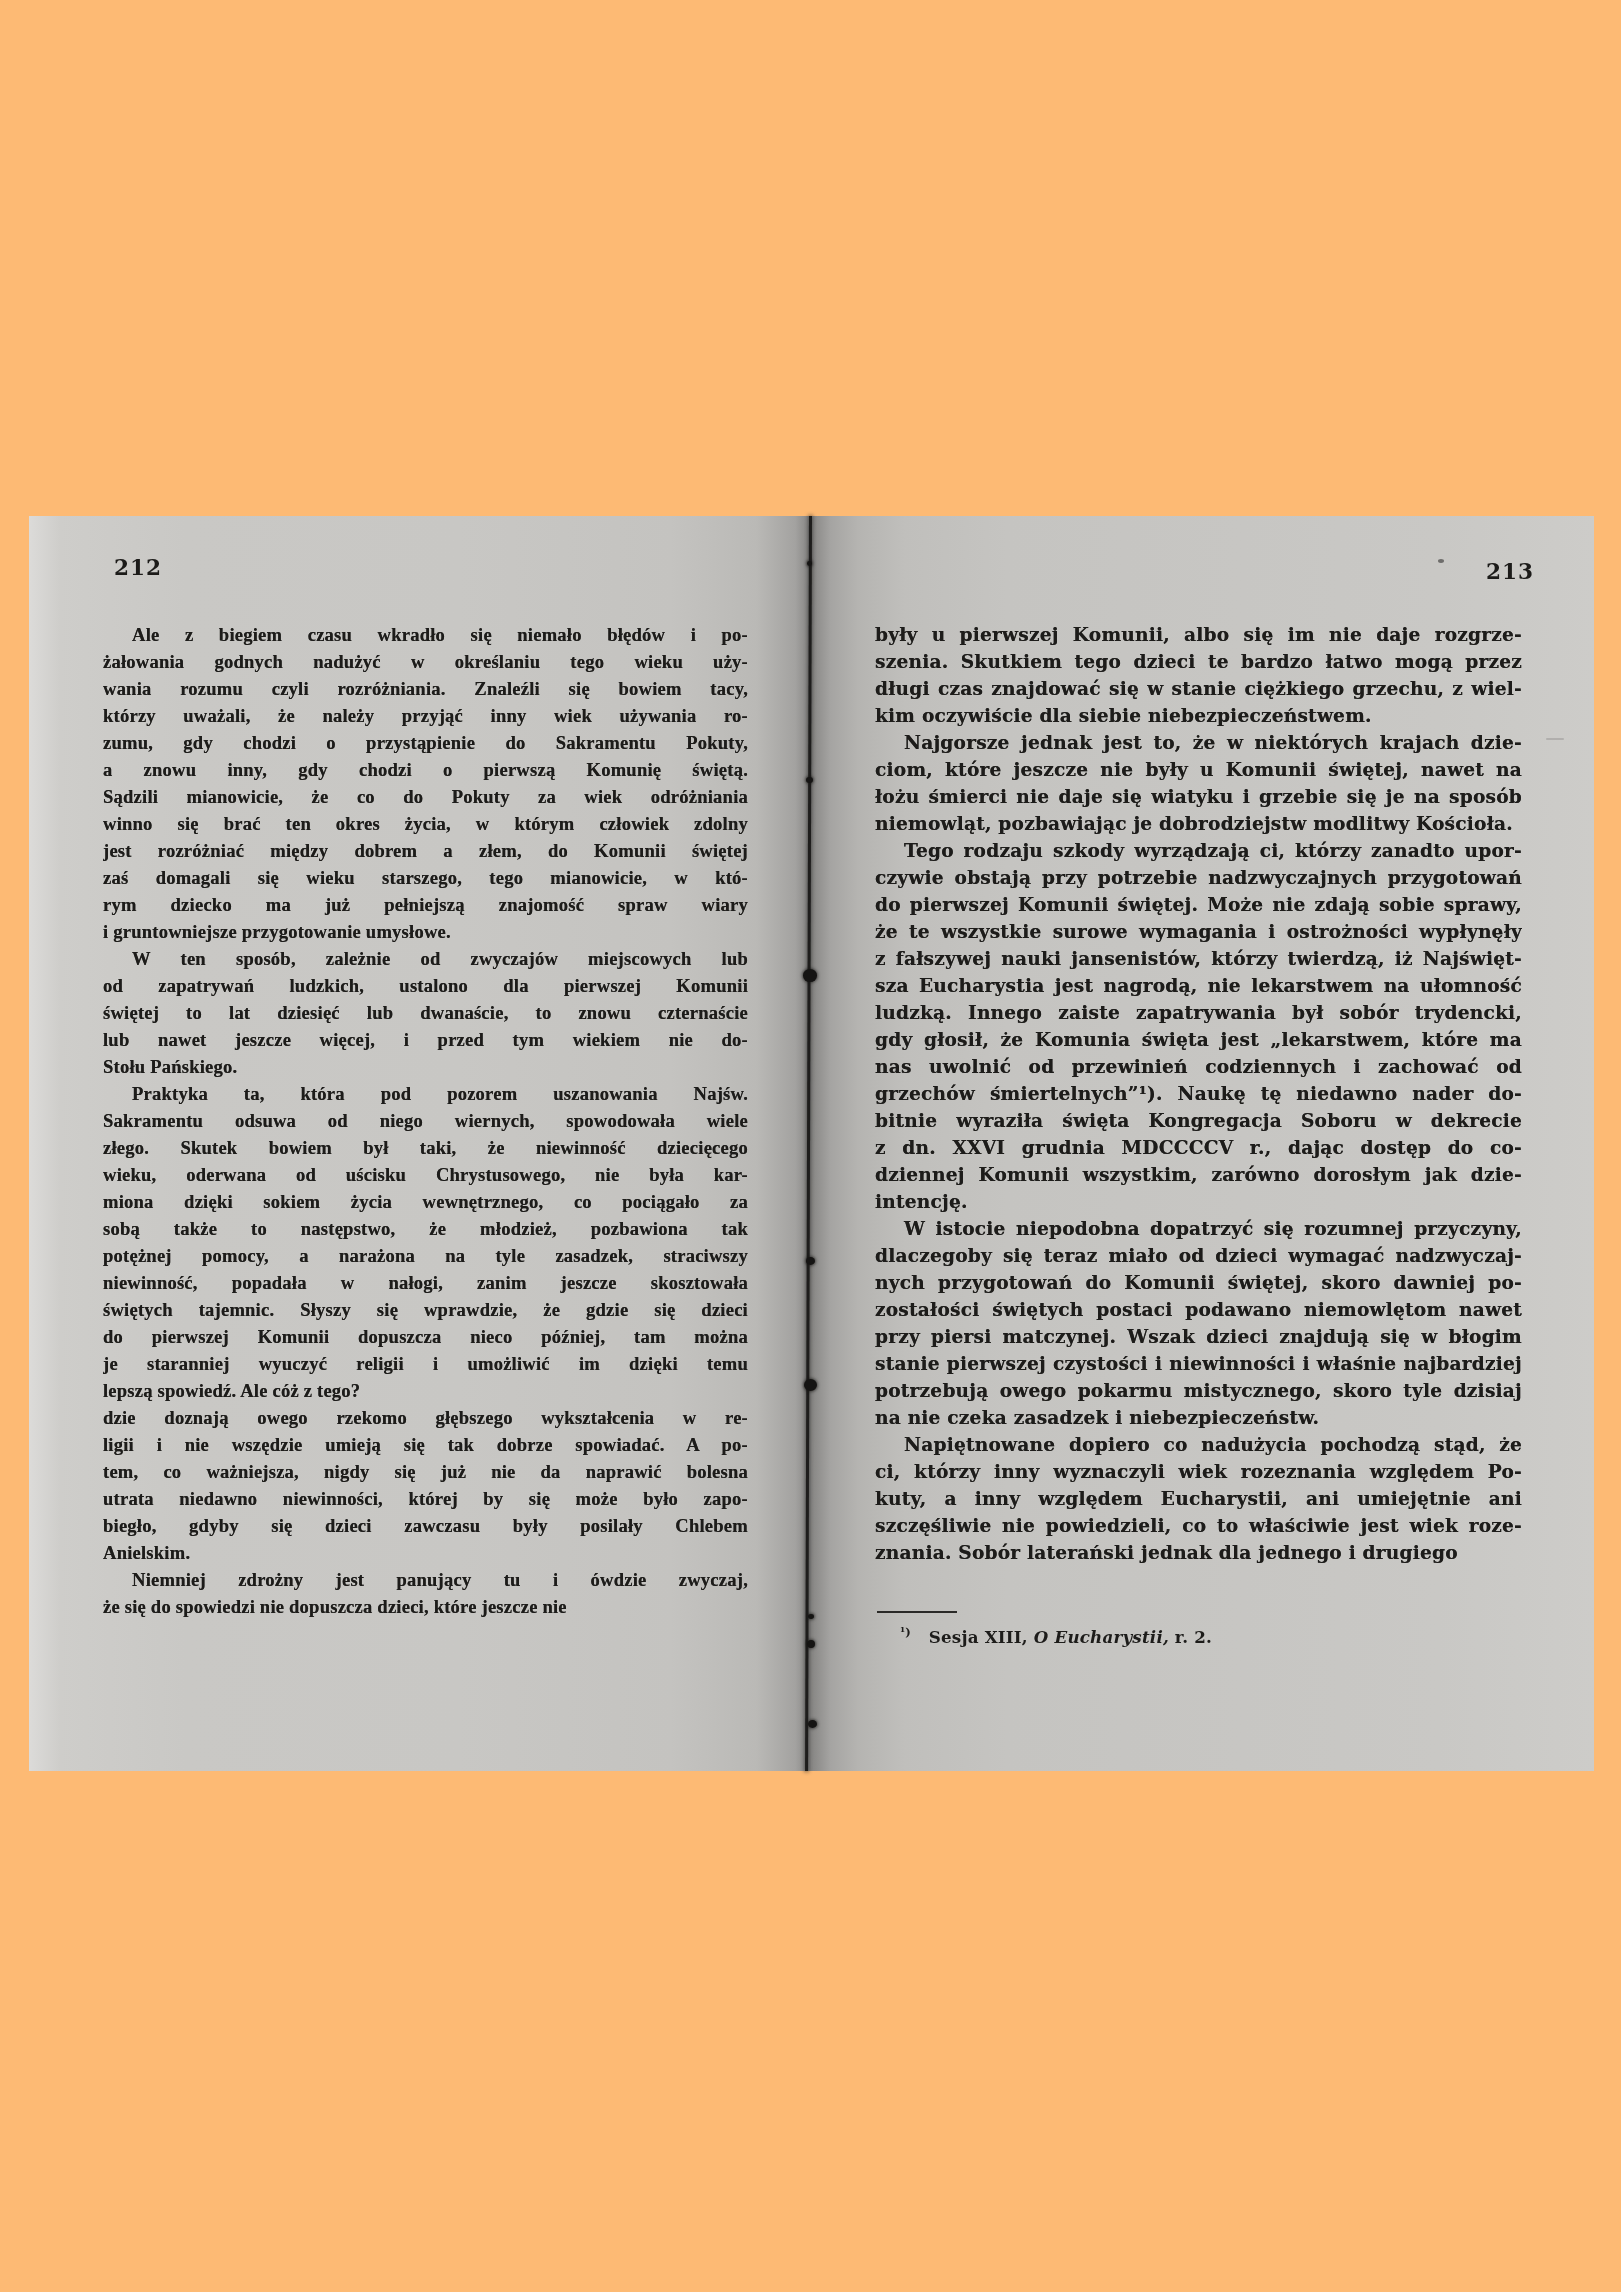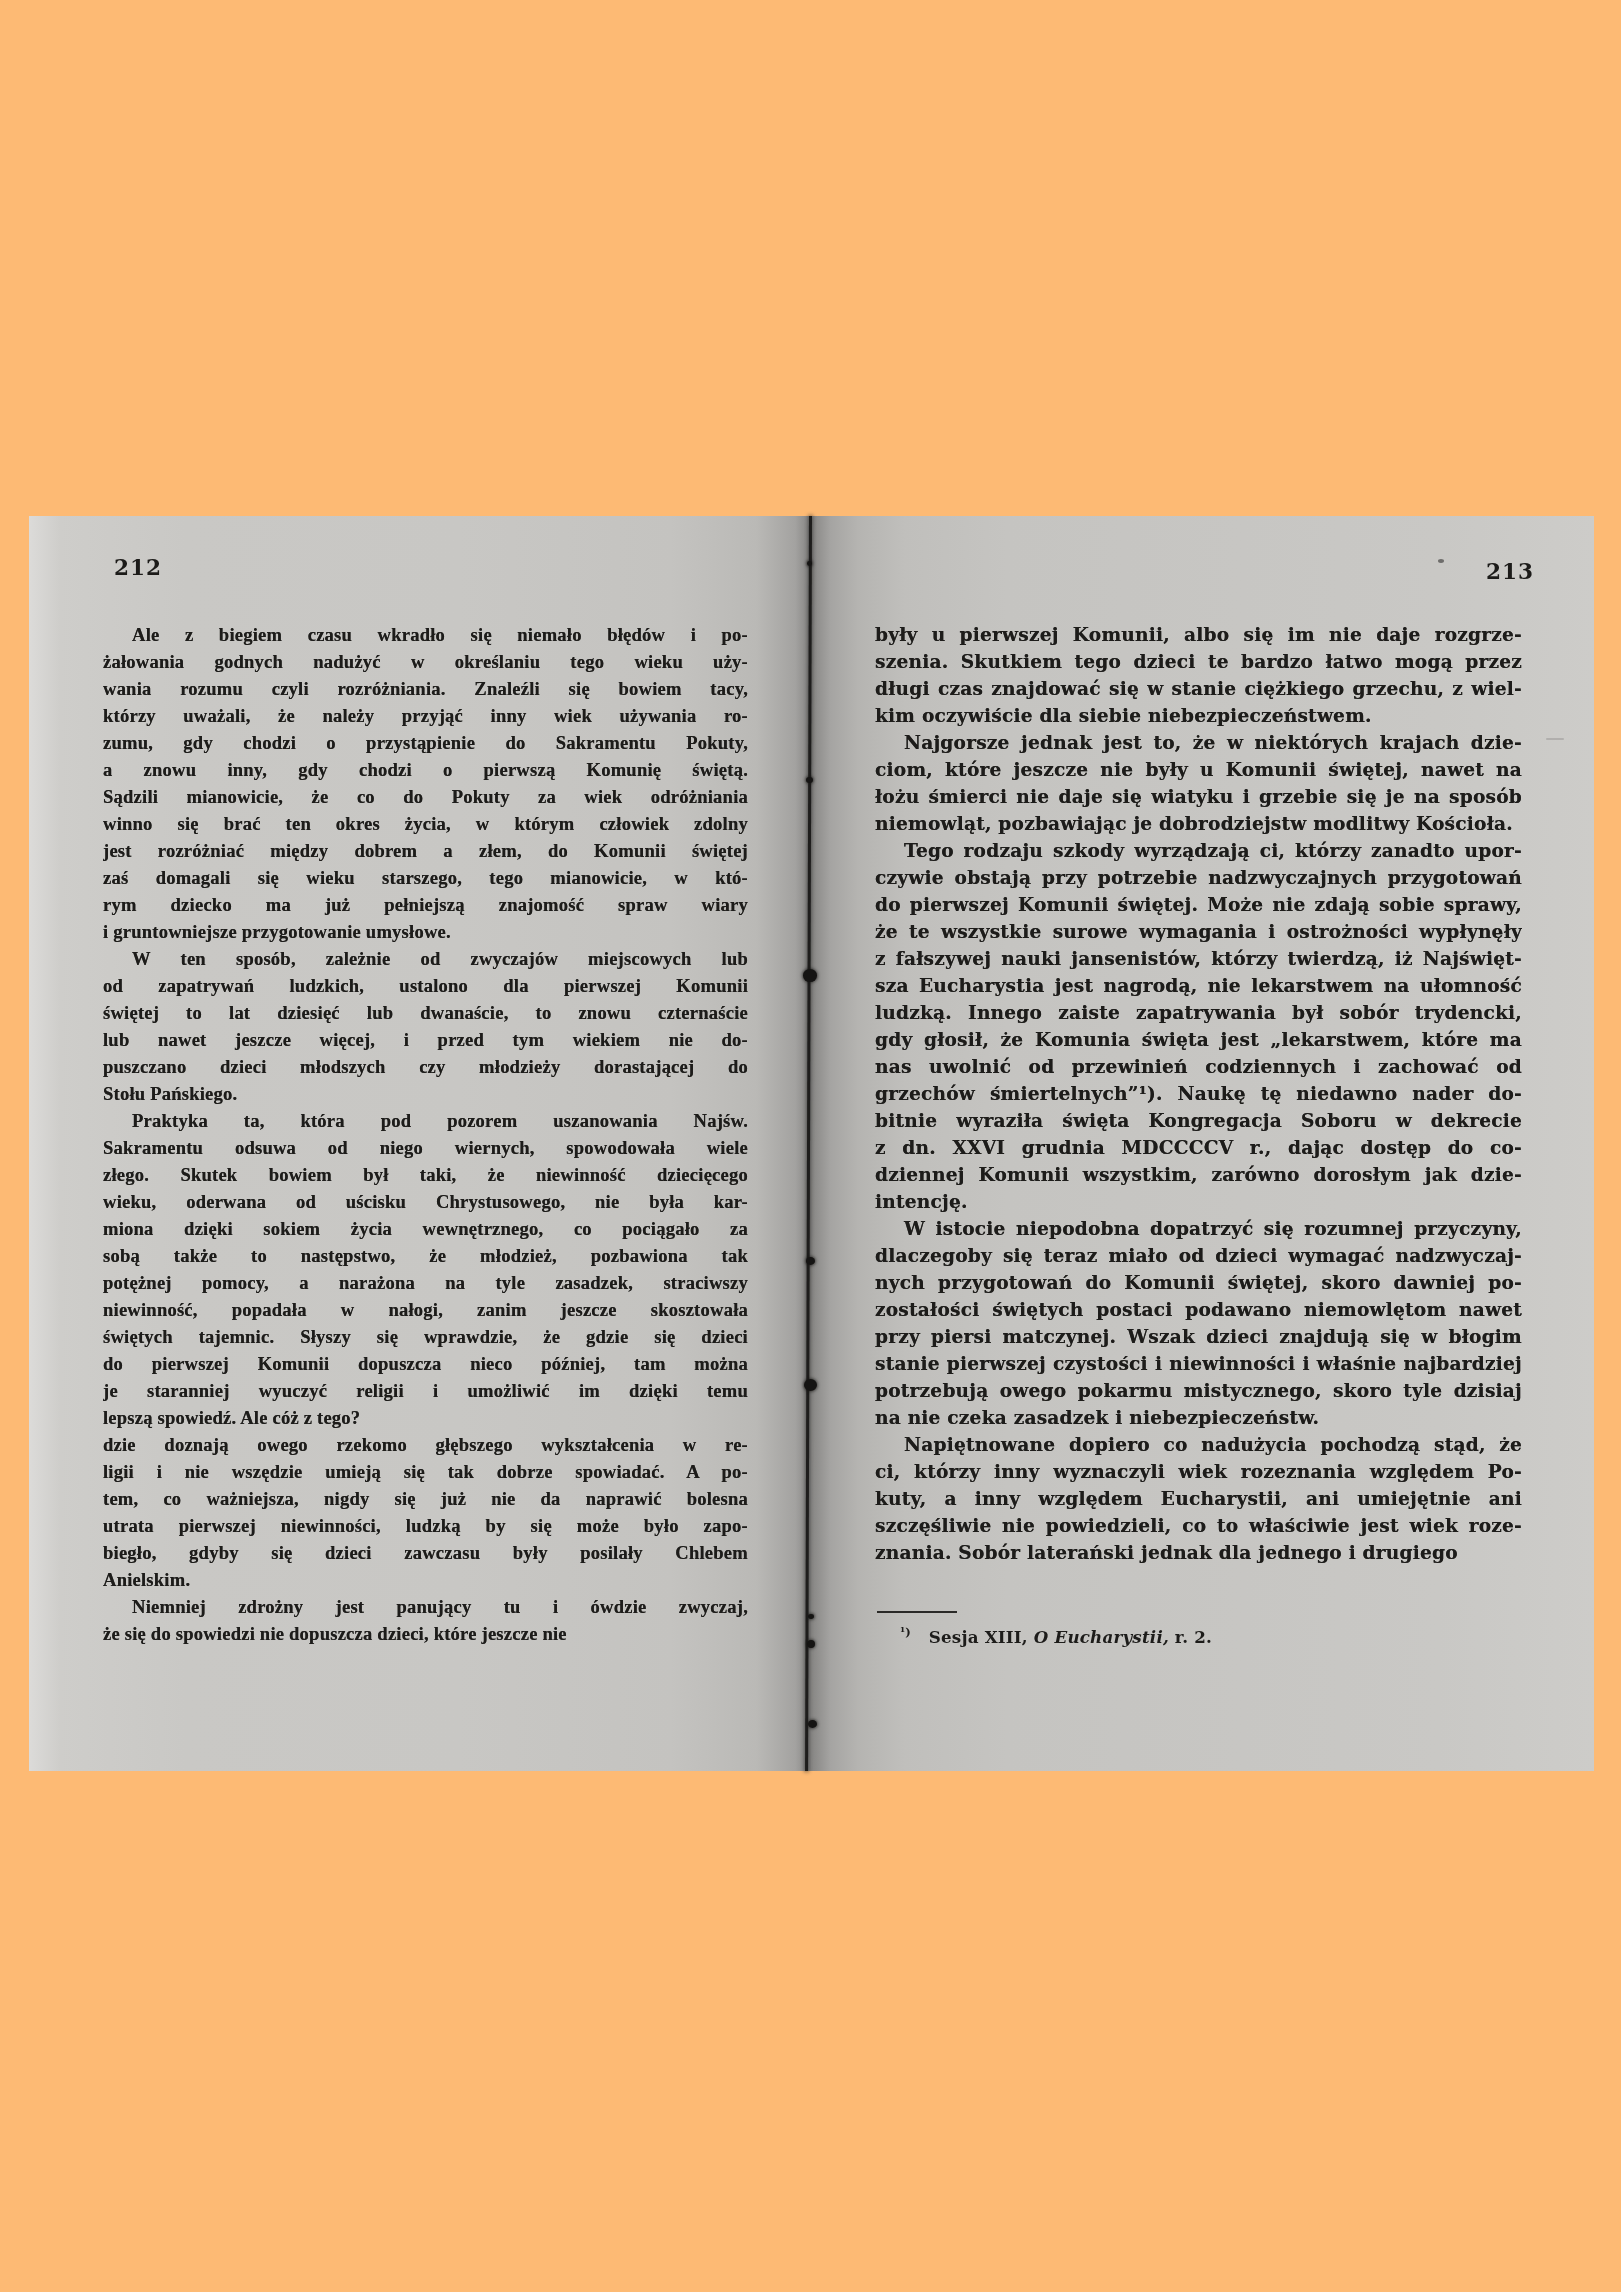--- a/index.html
+++ b/index.html
@@ -122,38 +122,37 @@
       <div class="line">Sądzili mianowicie, że co do Pokuty za wiek odróżniania</div>
       <div class="line">winno się brać ten okres życia, w którym człowiek zdolny</div>
       <div class="line">jest rozróżniać między dobrem a złem, do Komunii świętej</div>
       <div class="line">zaś domagali się wieku starszego, tego mianowicie, w któ-</div>
       <div class="line">rym dziecko ma już pełniejszą znajomość spraw wiary</div>
       <div class="line last">i gruntowniejsze przygotowanie umysłowe.</div>
       <div class="line indent">W ten sposób, zależnie od zwyczajów miejscowych lub</div>
       <div class="line">od zapatrywań ludzkich, ustalono dla pierwszej Komunii</div>
       <div class="line">świętej to lat dziesięć lub dwanaście, to znowu czternaście</div>
       <div class="line">lub nawet jeszcze więcej, i przed tym wiekiem nie do-</div>
-      <div class="line">puszczano dzieci młodszych czy młodzieży dorastającej do</div>
       <div class="line last">Stołu Pańskiego.</div>
       <div class="line indent">Praktyka ta, która pod pozorem uszanowania Najśw.</div>
       <div class="line">Sakramentu odsuwa od niego wiernych, spowodowała wiele</div>
       <div class="line">złego. Skutek bowiem był taki, że niewinność dziecięcego</div>
       <div class="line">wieku, oderwana od uścisku Chrystusowego, nie była kar-</div>
       <div class="line">miona dzięki sokiem życia wewnętrznego, co pociągało za</div>
       <div class="line">sobą także to następstwo, że młodzież, pozbawiona tak</div>
       <div class="line">potężnej pomocy, a narażona na tyle zasadzek, straciwszy</div>
       <div class="line">niewinność, popadała w nałogi, zanim jeszcze skosztowała</div>
       <div class="line">świętych tajemnic. Słyszy się wprawdzie, że gdzie się dzieci</div>
       <div class="line">do pierwszej Komunii dopuszcza nieco później, tam można</div>
       <div class="line">je staranniej wyuczyć religii i umożliwić im dzięki temu</div>
       <div class="line last">lepszą spowiedź. Ale cóż z tego?</div>
       <div class="line">dzie doznają owego rzekomo głębszego wykształcenia w re-</div>
       <div class="line">ligii i nie wszędzie umieją się tak dobrze spowiadać. A po-</div>
       <div class="line">tem, co ważniejsza, nigdy się już nie da naprawić bolesna</div>
-      <div class="line">utrata pierwszej niewinności, ludzką by się może było zapo-</div>
+      <div class="line">utrata niedawno niewinności, której by się może było zapo-</div>
       <div class="line">biegło, gdyby się dzieci zawczasu były posilały Chlebem</div>
       <div class="line last">Anielskim.</div>
       <div class="line indent">Niemniej zdrożny jest panujący tu i ówdzie zwyczaj,</div>
       <div class="line last">że się do spowiedzi nie dopuszcza dzieci, które jeszcze nie</div>
     </div>
 
   <div class="text-block" id="right-text" style="left:875px; top:621px; width:647px;">
       <div class="line">były u pierwszej Komunii, albo się im nie daje rozgrze-</div>
       <div class="line">szenia. Skutkiem tego dzieci te bardzo łatwo mogą przez</div>
       <div class="line">długi czas znajdować się w stanie ciężkiego grzechu, z wiel-</div>

